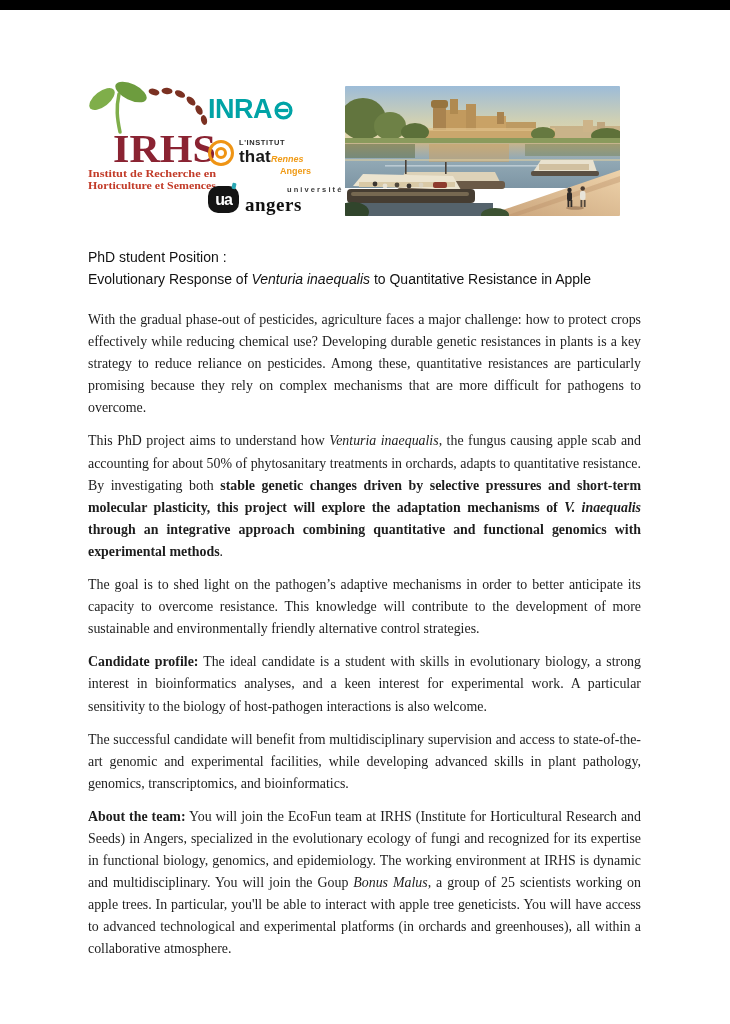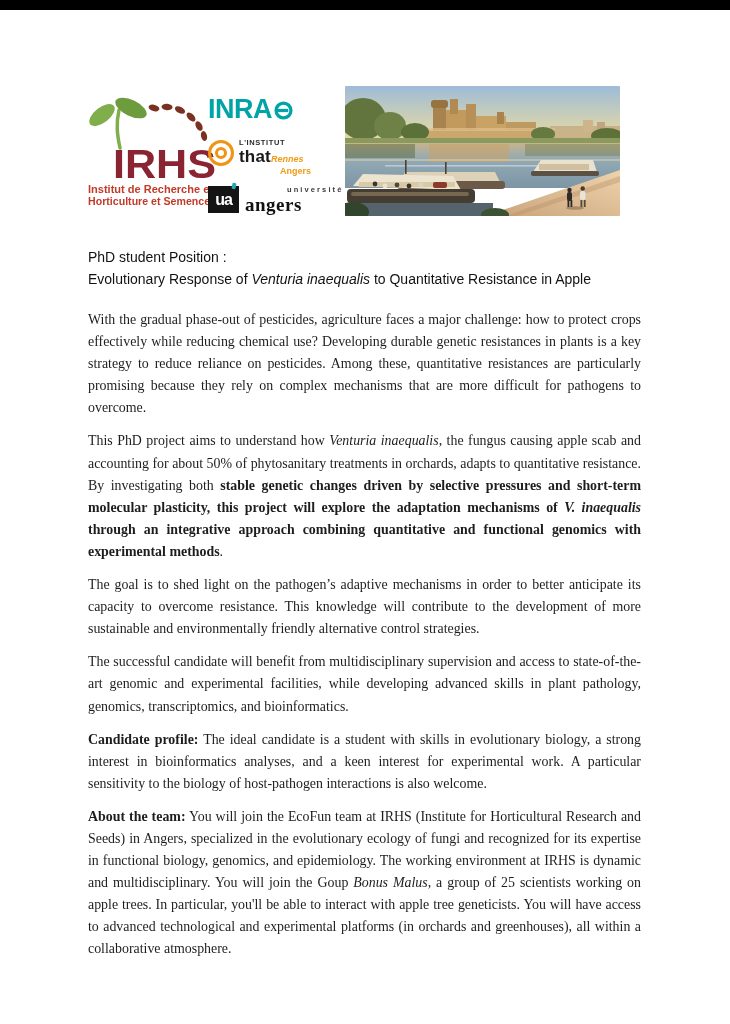--- a/index.html
+++ b/index.html
@@ -3,41 +3,41 @@
 <meta charset="utf-8">
 <style>
   html,body{margin:0;padding:0;background:#ffffff;}
   .page{
     position:relative;width:730px;height:1024px;background:#ffffff;
     font-family:"Liberation Sans",sans-serif;overflow:hidden;
   }
   .top-bar{position:absolute;top:0;left:0;width:730px;height:10px;background:#000;}
 
   
-  .irhs-logo{position:absolute;left:86px;top:96px;width:132px;height:114px;}
+  .irhs-logo{position:absolute;left:86px;top:80px;width:132px;height:114px;font-family:Liberation Serif, serif;}
   .logo-col{position:absolute;left:208px;top:94px;width:106px;}
 
   .inrae-logo{display:flex;align-items:center;height:30px;}
   .inrae-text{font-size:27px;font-weight:700;color:#00a3a6;letter-spacing:-0.5px;line-height:1;}
   .inrae-e{margin-left:1px;margin-top:2px;}
 
   .agro-logo{display:flex;align-items:flex-start;margin-top:13px;height:40px;}
   .agro-icon{position:relative;width:20px;height:20px;border:3px solid #ef9414;border-radius:50%;margin-top:3px;flex:0 0 auto;}
   .agro-icon::after{content:"";position:absolute;left:4px;top:4px;width:6px;height:6px;border:3px solid #ef9414;border-radius:50%;}
   .agro-lines{margin-left:5px;line-height:1;}
   .agro-top{font-size:7.5px;font-weight:700;color:#2b2b2b;letter-spacing:0.6px;margin-top:2px;}
   .agro-mid{display:flex;align-items:baseline;margin-top:1px;}
   .agro-word{font-size:17px;font-weight:800;color:#1a1a1a;letter-spacing:0.2px;}
   .agro-rennes{font-size:9px;font-weight:700;color:#f09b17;font-style:italic;}
   .agro-angers{font-size:9px;font-weight:700;color:#f09b17;text-align:right;width:72px;margin-top:2px;}
 
   .ua-logo{display:flex;align-items:center;margin-top:9px;}
   .ua-badge-wrap{position:relative;flex:0 0 auto;}
   .ua-badge{display:flex;align-items:center;justify-content:center;width:31px;height:27px;
-    background:#141414;color:#fff;border-radius:0;font-weight:700;font-size:16px;letter-spacing:-1px;}
+    background:#141414;color:#fff;border-radius:10px;font-weight:700;font-size:16px;letter-spacing:-1px;}
   .ua-accent{position:absolute;top:-3px;right:3px;width:4px;height:6px;background:#2aa8b4;border-radius:1px;transform:rotate(12deg);}
   .ua-lines{margin-left:6px;line-height:1;}
   .ua-univ{font-size:7.5px;letter-spacing:2.1px;color:#3a3a3a;font-weight:600;margin-left:42px;}
   .ua-angers{font-family:"Liberation Serif",serif;font-size:19px;font-weight:700;color:#111;letter-spacing:0.5px;margin-top:1px;}
 
   .photo{position:absolute;left:345px;top:86px;width:275px;height:130px;overflow:hidden;border-radius:1px;}
 
   
   .content{position:absolute;left:88px;top:246px;width:553px;color:#1c1c1c;}
   .title{font-size:14px;font-weight:400;color:#121212;line-height:22px;margin-bottom:19px;}
@@ -191,17 +191,17 @@
   </div>
 
   <div class="content">
     <div class="title">
       <div>PhD student Position :</div>
       <div class="title-line2"><span>Evolutionary Response of </span><span class="i">Venturia inaequalis</span><span> to Quantitative Resistance in Apple</span></div>
     </div>
     <p><span>With the gradual phase-out of pesticides, agriculture faces a major challenge: how to protect crops effectively while reducing chemical use? Developing durable genetic resistances in plants is a key strategy to reduce reliance on pesticides. Among these, quantitative resistances are particularly promising because they rely on complex mechanisms that are more difficult for pathogens to overcome.</span></p>
     <p><span>This PhD project aims to understand how </span><span class="i">Venturia inaequalis</span><span>, the fungus causing apple scab and accounting for about 50% of phytosanitary treatments in orchards, adapts to quantitative resistance. By investigating both </span><span class="b">stable genetic changes driven by selective pressures and short-term molecular plasticity, this project will explore the adaptation mechanisms of </span><span class="b i">V. inaequalis</span><span class="b"> through an integrative approach combining quantitative and functional genomics with experimental methods</span><span>.</span></p>
     <p><span>The goal is to shed light on the pathogen’s adaptive mechanisms in order to better anticipate its capacity to overcome resistance. This knowledge will contribute to the development of more sustainable and environmentally friendly alternative control strategies.</span></p>
+    <p><span class="b">Candidate profile:</span><span> The ideal candidate is a student with skills in evolutionary biology, a strong interest in bioinformatics analyses, and a keen interest for experimental work. A particular sensitivity to the biology of host-pathogen interactions is also welcome.</span></p>
     <p><span>The successful candidate will benefit from multidisciplinary supervision and access to state-of-the-art genomic and experimental facilities, while developing advanced skills in plant pathology, genomics, transcriptomics, and bioinformatics.</span></p>
-    <p><span class="b">Candidate profile:</span><span> The ideal candidate is a student with skills in evolutionary biology, a strong interest in bioinformatics analyses, and a keen interest for experimental work. A particular sensitivity to the biology of host-pathogen interactions is also welcome.</span></p>
     <p><span class="b">About the team:</span><span> You will join the EcoFun team at IRHS (Institute for Horticultural Research and Seeds) in Angers, specialized in the evolutionary ecology of fungi and recognized for its expertise in functional biology, genomics, and epidemiology. The working environment at IRHS is dynamic and multidisciplinary. You will join the Goup </span><span class="i">Bonus Malus</span><span>, a group of 25 scientists working on apple trees. In particular, you'll be able to interact with apple tree geneticists. You will have access to advanced technological and experimental platforms (in orchards and greenhouses), all within a collaborative atmosphere.</span></p>
   </div>
 </div>
 
 </body></html>

